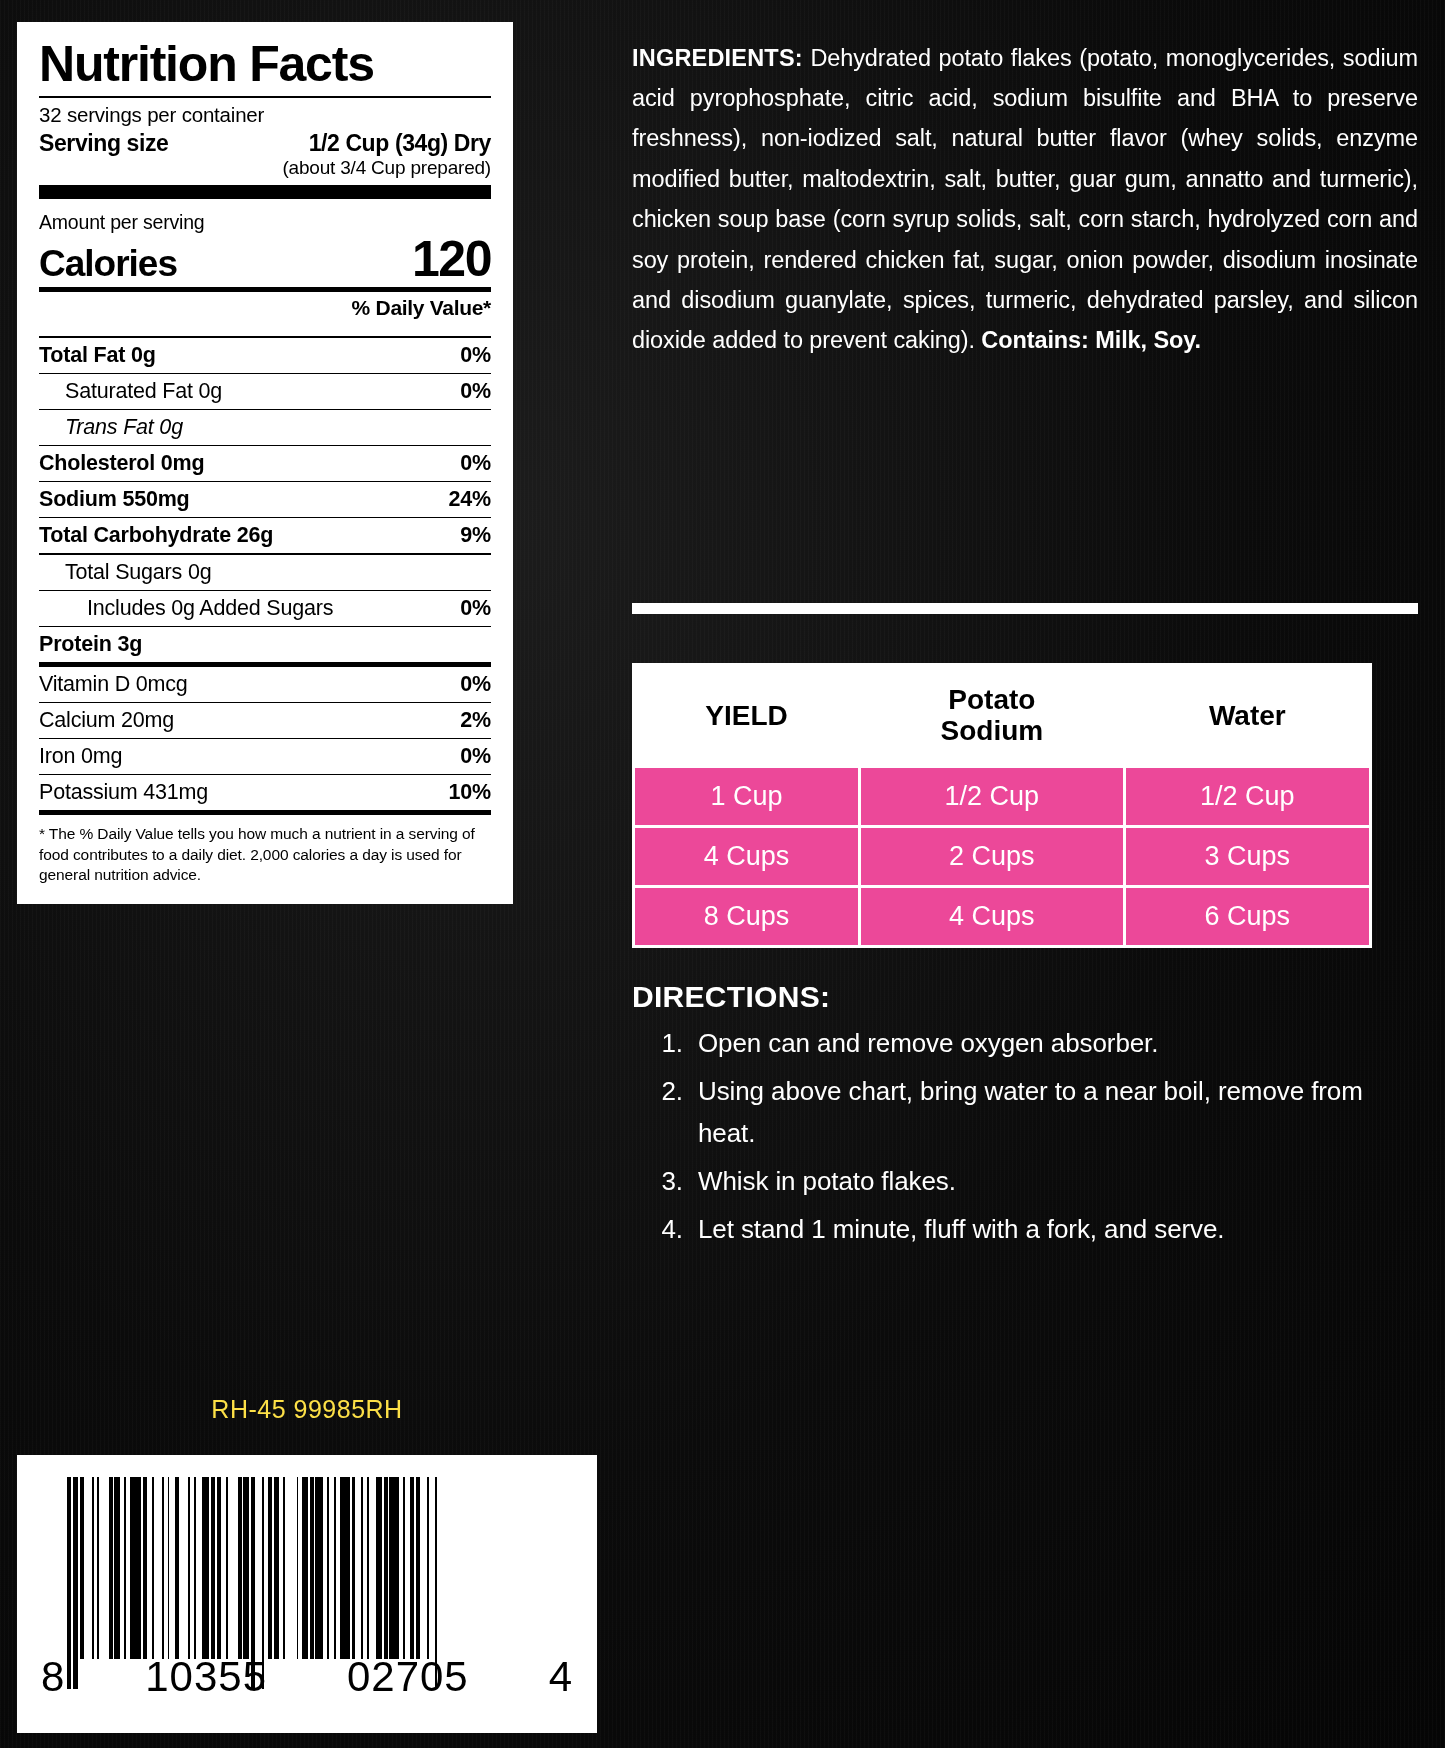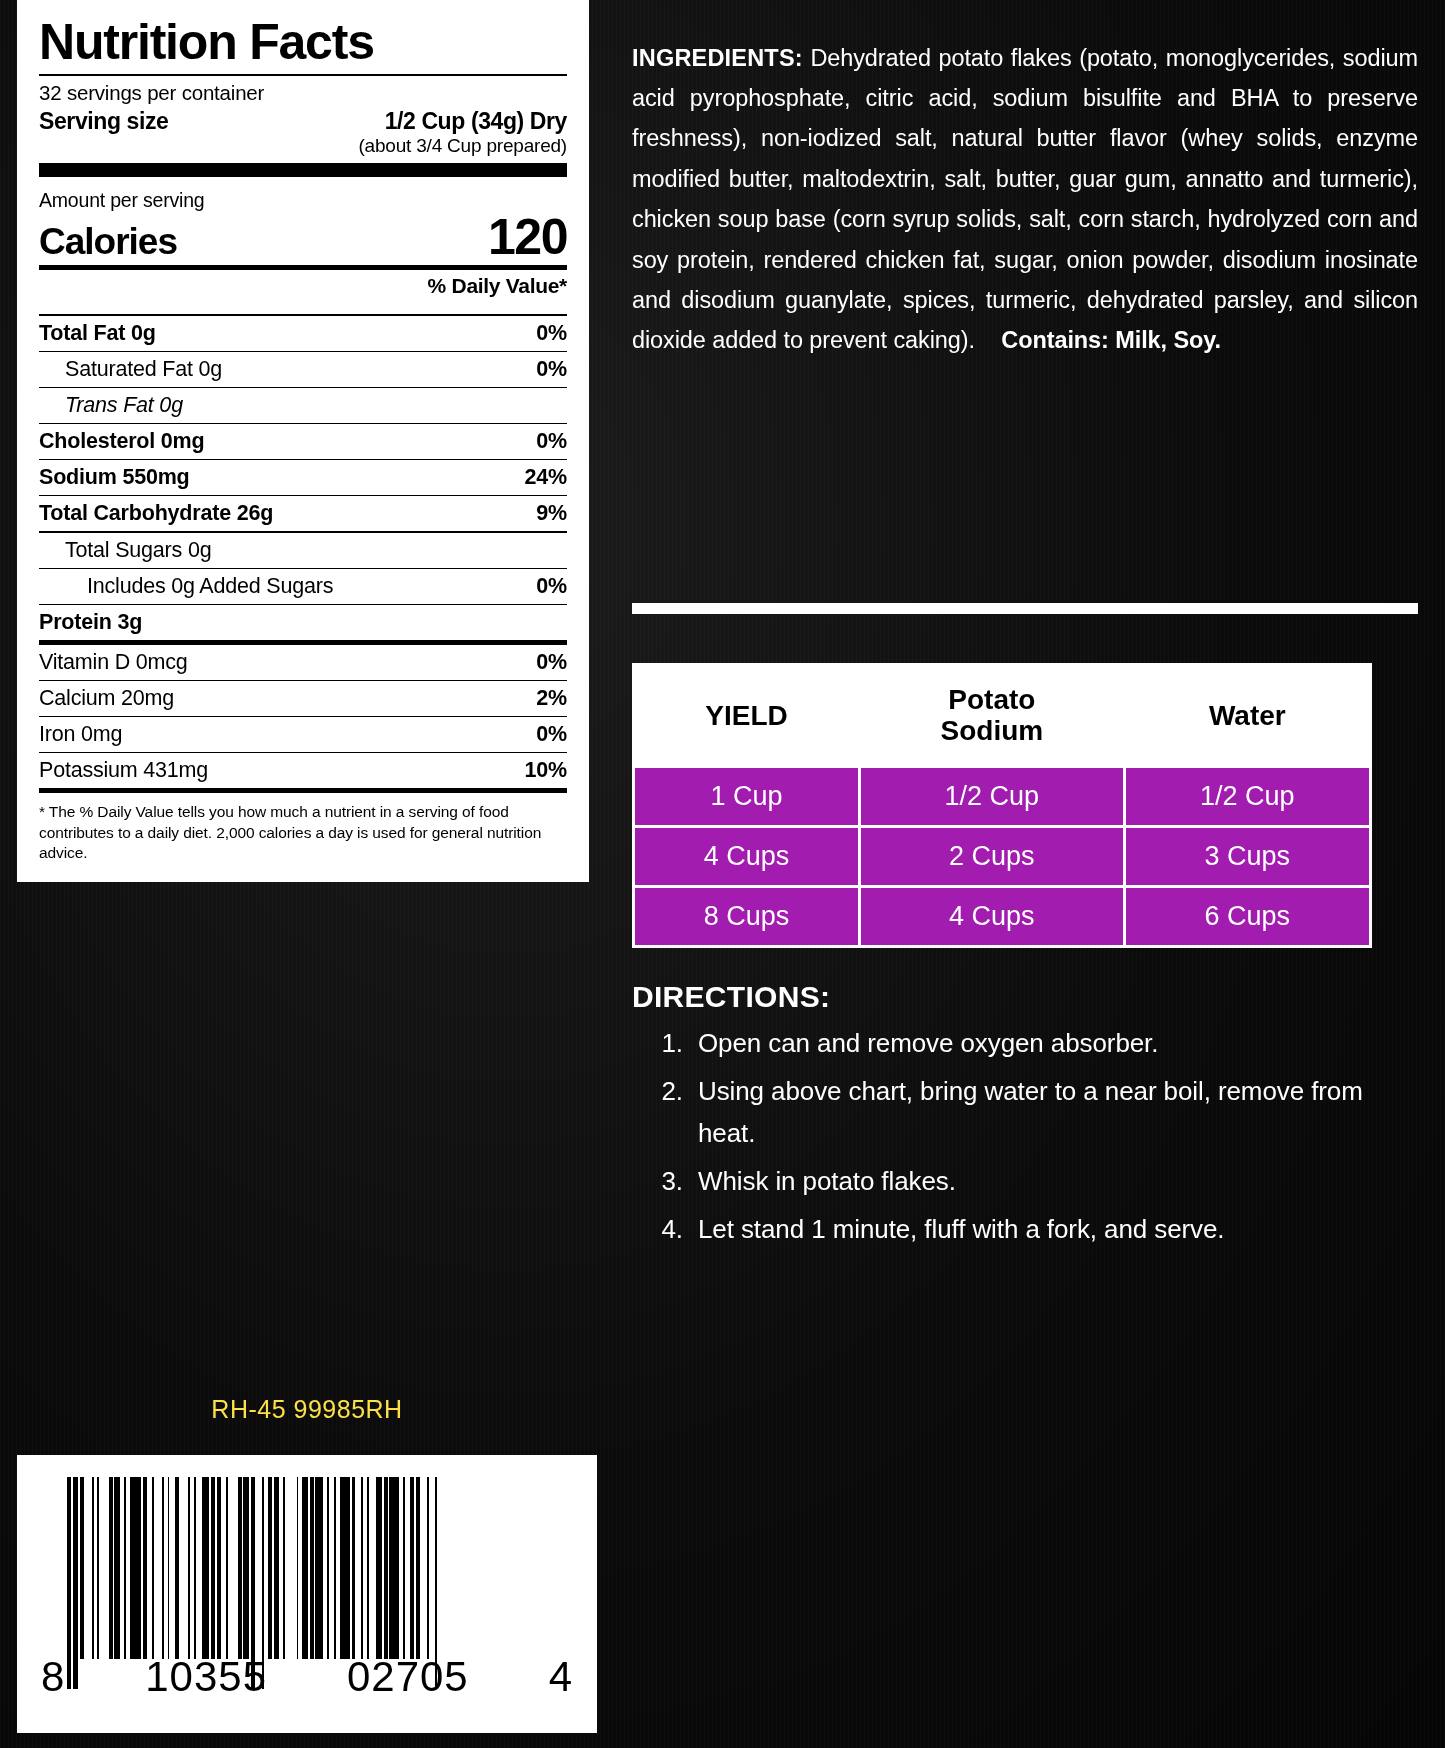--- a/index.html
+++ b/index.html
@@ -13,22 +13,22 @@
     font-family: "Liberation Sans", sans-serif;
     background:
       repeating-linear-gradient(90deg, rgba(255,255,255,0.022) 0px, rgba(255,255,255,0.022) 1px, rgba(0,0,0,0) 1px, rgba(0,0,0,0) 4px),
       radial-gradient(ellipse at 35% 30%, #1c1c1c 0%, #0b0b0b 55%, #050505 100%);
     overflow: hidden;
   }
 
   
   #left-col {
     position: absolute;
-    left: 17px; top: 0;
-    width: 572px;
+    left: 17px; top: 22px;
+    width: 496px;
   }
 
   .nf-panel {
     background: #fff;
     color: #000;
     padding: 14px 22px 18px 22px;
     font-family: "Liberation Sans", sans-serif;
   }
   .nf-title {
     font-size: 50px;
@@ -152,21 +152,21 @@
     width: 786px;
     color: #fff;
   }
   #ingredients {
     font-size: 23.5px;
     line-height: 1.72;
     text-align: justify;
     letter-spacing: -0.1px;
   }
   #ingredients .hdr { font-weight: 700; letter-spacing: 0.2px; }
-  #ingredients .contains { font-weight: 700; margin-left: 20px; }
+  #ingredients .contains { font-weight: 700; }
 
   #divider-bar {
     position: absolute;
     left: 632px; top: 603px;
     width: 786px; height: 11px;
     background: #fff;
   }
 
   
   #yield-table {
@@ -184,21 +184,21 @@
     font-weight: 400;
   }
   #yield-table thead th {
     background: #fff;
     color: #000;
     font-weight: 700;
     font-size: 28px;
     padding: 18px 6px;
     line-height: 1.12;
   }
-  #yield-table tbody td { background: #a21caf; }
+  #yield-table tbody td { background: #ec4899; }
 
   #directions {
     position: absolute;
     left: 632px; top: 980px;
     width: 760px;
     color: #fff;
   }
   #dir-title {
     font-size: 30px;
     font-weight: 700;

